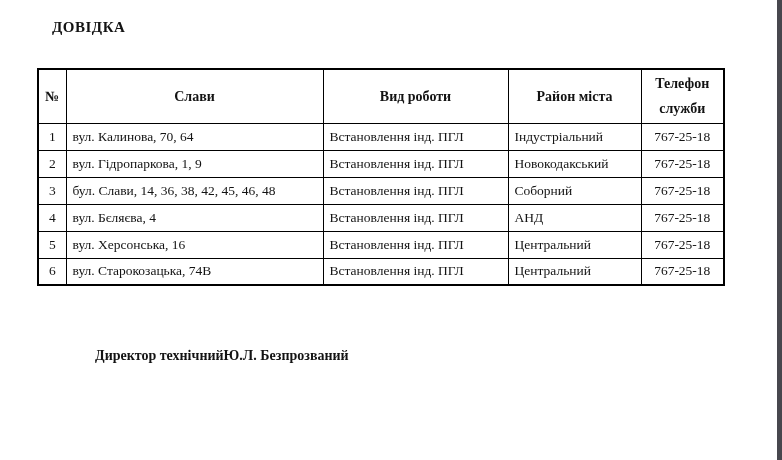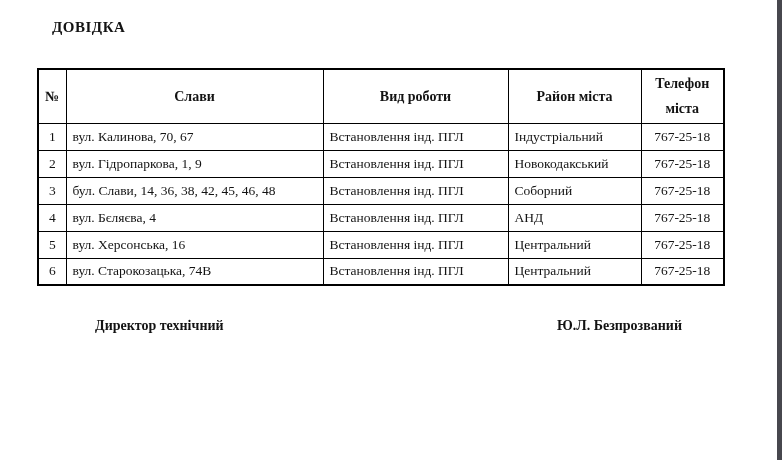--- a/index.html
+++ b/index.html
@@ -70,22 +70,21 @@
     padding: 0 6px;
     vertical-align: middle;
   }
   table.works td.c-num,
   table.works td.c-phone {
     text-align: center;
     padding: 0 2px;
   }
   .footer {
     display: flex;
-    justify-content: space-between;
-    margin-top: 32px;
+    margin-top: 62px;
     padding-left: 95px;
     padding-right: 100px;
     font-weight: bold;
     font-size: 14px;
   }
 </style>
 </head>
 <body>
 
 <div>
@@ -101,27 +100,27 @@
       <col style="width:185px">
       <col style="width:133px">
       <col style="width:83px">
     </colgroup>
     <thead>
       <tr>
         <th>№</th>
         <th>Слави</th>
         <th>Вид роботи</th>
         <th>Район міста</th>
-        <th>Телефон міста</th>
+        <th>Телефон служби</th>
       </tr>
     </thead>
     <tbody>
       <tr>
         <td class="c-num">1</td>
-        <td>вул. Калинова, 70, 67</td>
+        <td>вул. Калинова, 70, 64</td>
         <td>Встановлення інд. ПГЛ</td>
         <td>Індустріальний</td>
         <td class="c-phone">767-25-18</td>
       </tr>
       <tr>
         <td class="c-num">2</td>
         <td>вул. Гідропаркова, 1, 9</td>
         <td>Встановлення інд. ПГЛ</td>
         <td>Новокодакський</td>
         <td class="c-phone">767-25-18</td>

